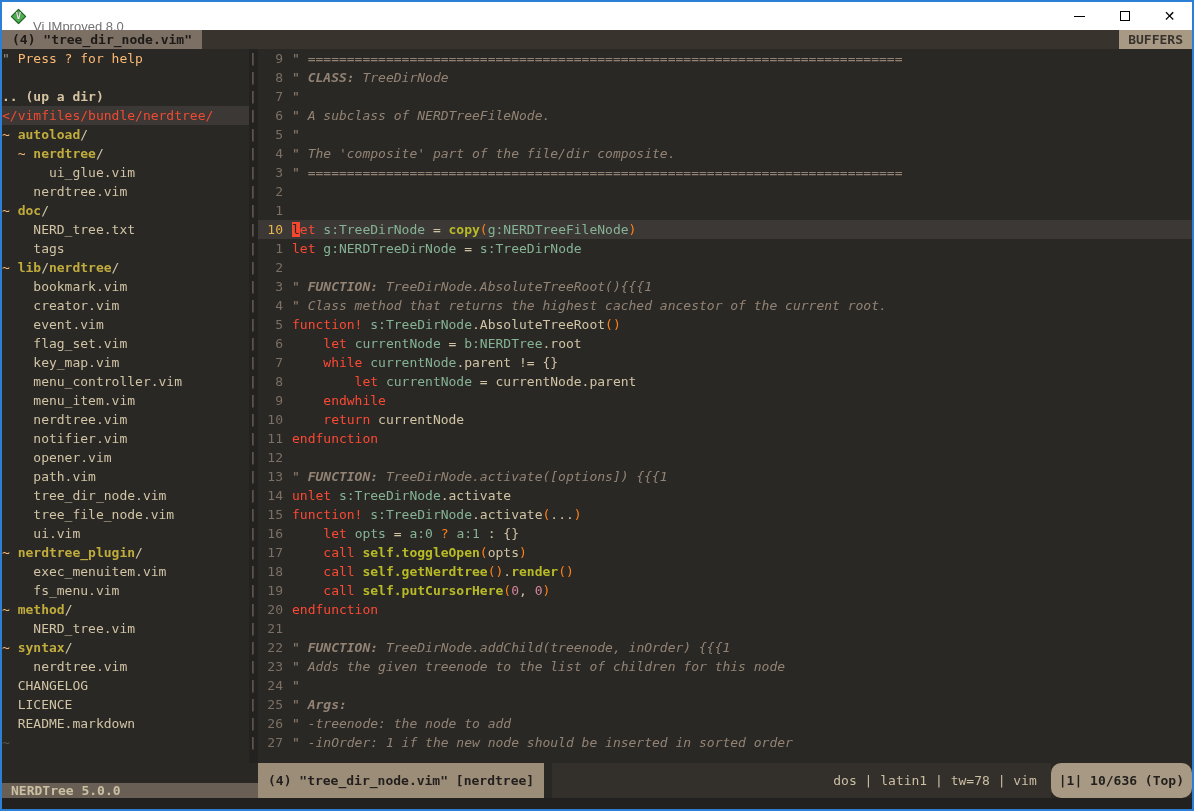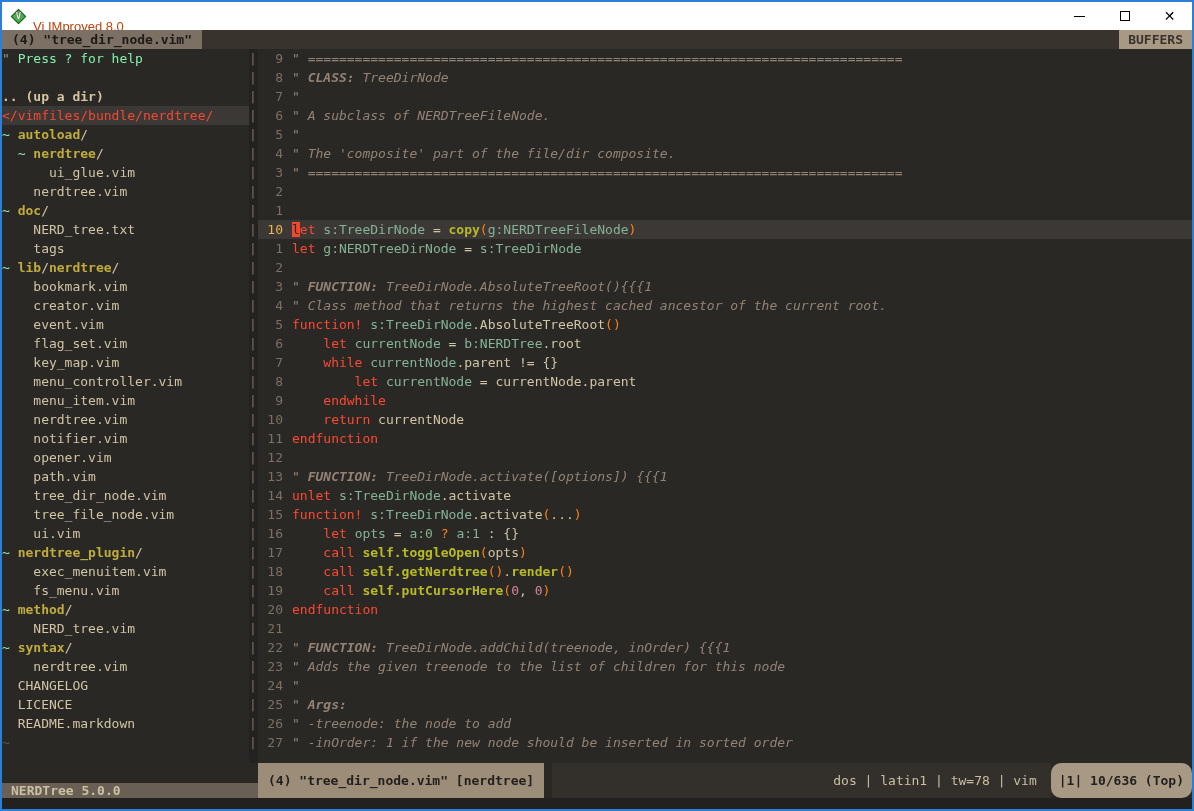--- a/index.html
+++ b/index.html
@@ -10,21 +10,21 @@
     background:#2a2825;
     font-family:"DejaVu Sans Mono", monospace;
     display:flex; flex-direction:column;
     overflow:hidden;
   }
   
   .titlebar { height:28px; background:#ffffff; display:flex; align-items:center; flex:0 0 28px; }
   .vim-icon { width:15px; height:15px; margin:0 7px 0 9px; position:relative; }
   .vim-icon .diamond { position:absolute; left:2px; top:2px; width:11px; height:11px; background:#4caf50; border:1px solid #205b24; transform:rotate(45deg); }
   .vim-icon .v { position:absolute; left:0; top:0; width:15px; height:15px; color:#e8e8e0; font:bold 9px "DejaVu Sans Mono",monospace; text-align:center; line-height:15px; text-shadow:0 0 1px #333; }
-  .title-text { font:13px "Liberation Sans", sans-serif; color:#c2410c;margin-top:20px; }
+  .title-text { font:13px "Liberation Sans", sans-serif; color:#737373;margin-top:20px; }
   .controls { margin-left:auto; display:flex; height:100%; }
   .ctl { width:45px; height:100%; display:flex; align-items:center; justify-content:center; }
   .ico-min { width:11px; height:1px; background:#000; }
   .ico-max { width:10px; height:10px; border:1px solid #000; }
   .ico-close { font:14px "DejaVu Sans", sans-serif; color:#000; line-height:1; }
   
   .tabbar { height:19px; flex:0 0 19px; background:#39332d; display:flex; align-items:stretch; font:bold 13px "DejaVu Sans Mono", monospace; }
   .tab { background:#7c6f64; color:#1d1a17; padding:0 10px; display:flex; align-items:center; white-space:pre; }
   .buffers { margin-left:auto; background:#a89984; color:#39332d; padding:0 9px; display:flex; align-items:center; }
   
@@ -34,21 +34,21 @@
   .vsep .row { height:19px; line-height:19px; }
   .codewin { flex:1 1 auto; overflow:hidden; font-size:13px; }
   .row { height:19px; line-height:19px; white-space:pre; display:flex; }
   .row .txt { white-space:pre; }
   .row.hl { background:#3c3836; }
   .row.cur { background:#3c3836; }
   .ln { flex:0 0 34px; text-align:right; padding-right:9px; color:#7c6f64; }
   .row.cur .ln { color:#eab54f; }
   
   .sg.q  { color:#9d9383; }
-  .sg.y  { color:#86efac; }
+  .sg.y  { color:#fdba74; }
   .sg.yb { color:#c0ac3d; font-weight:bold;text-align:center; }
   .sg.ub { color:#d5c4a1; font-weight:bold; }
   .sg.f  { color:#d0c4a4; }
   .sg.rt { color:#f24a32; }
   .sg.dim{ color:#5a524c; }
   .sg.c  { color:#928374; font-style:italic; }
   .sg.cb { color:#928374; font-style:italic; font-weight:bold; }
   .sg.kw { color:#fb4934; }
   .sg.id { color:#85b394; }
   .sg.fn { color:#b8bb26; font-weight:bold; }

